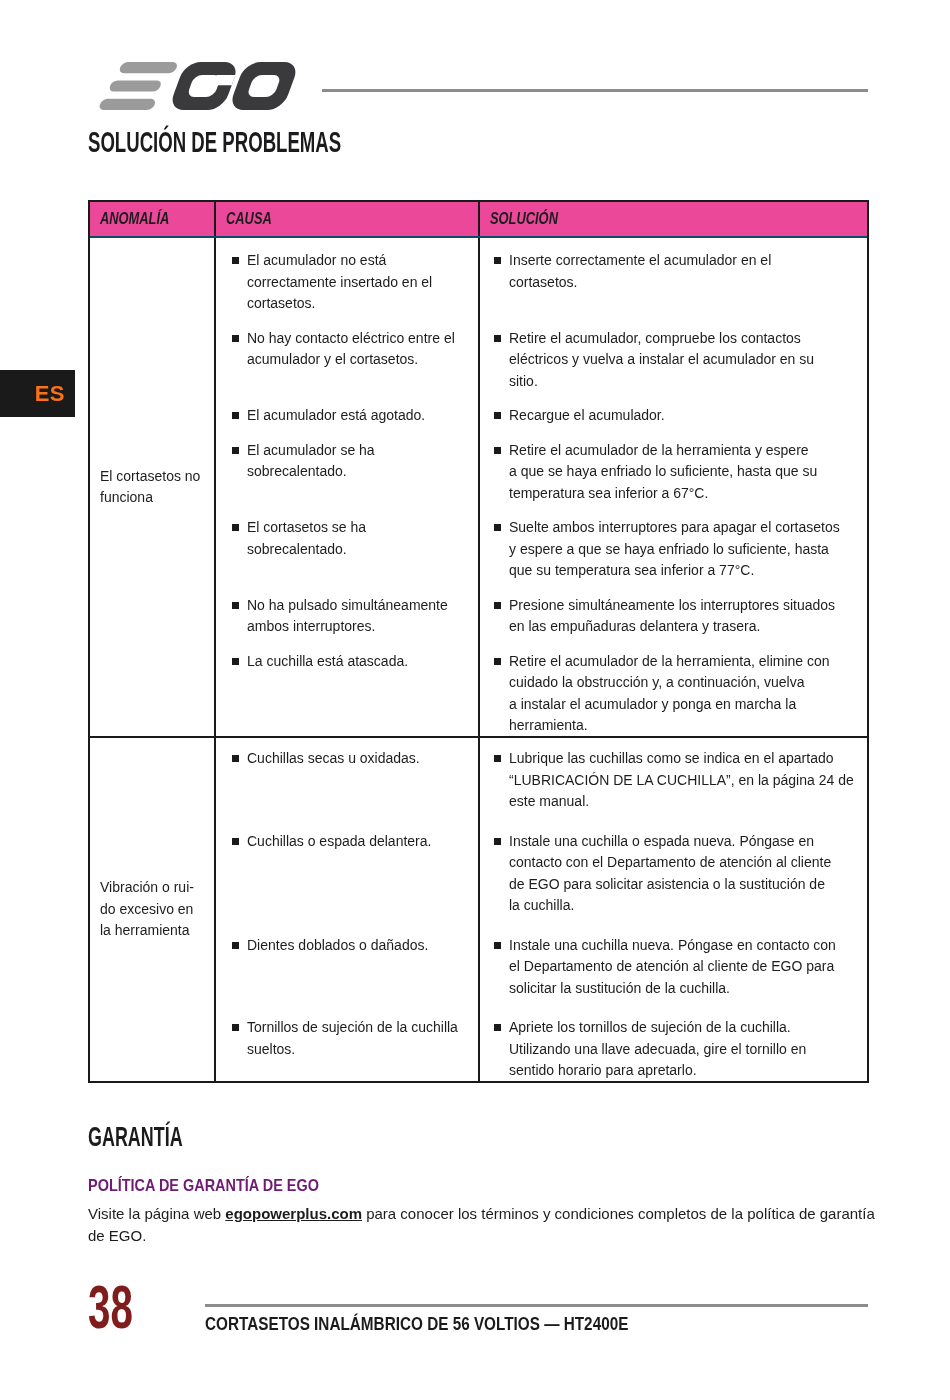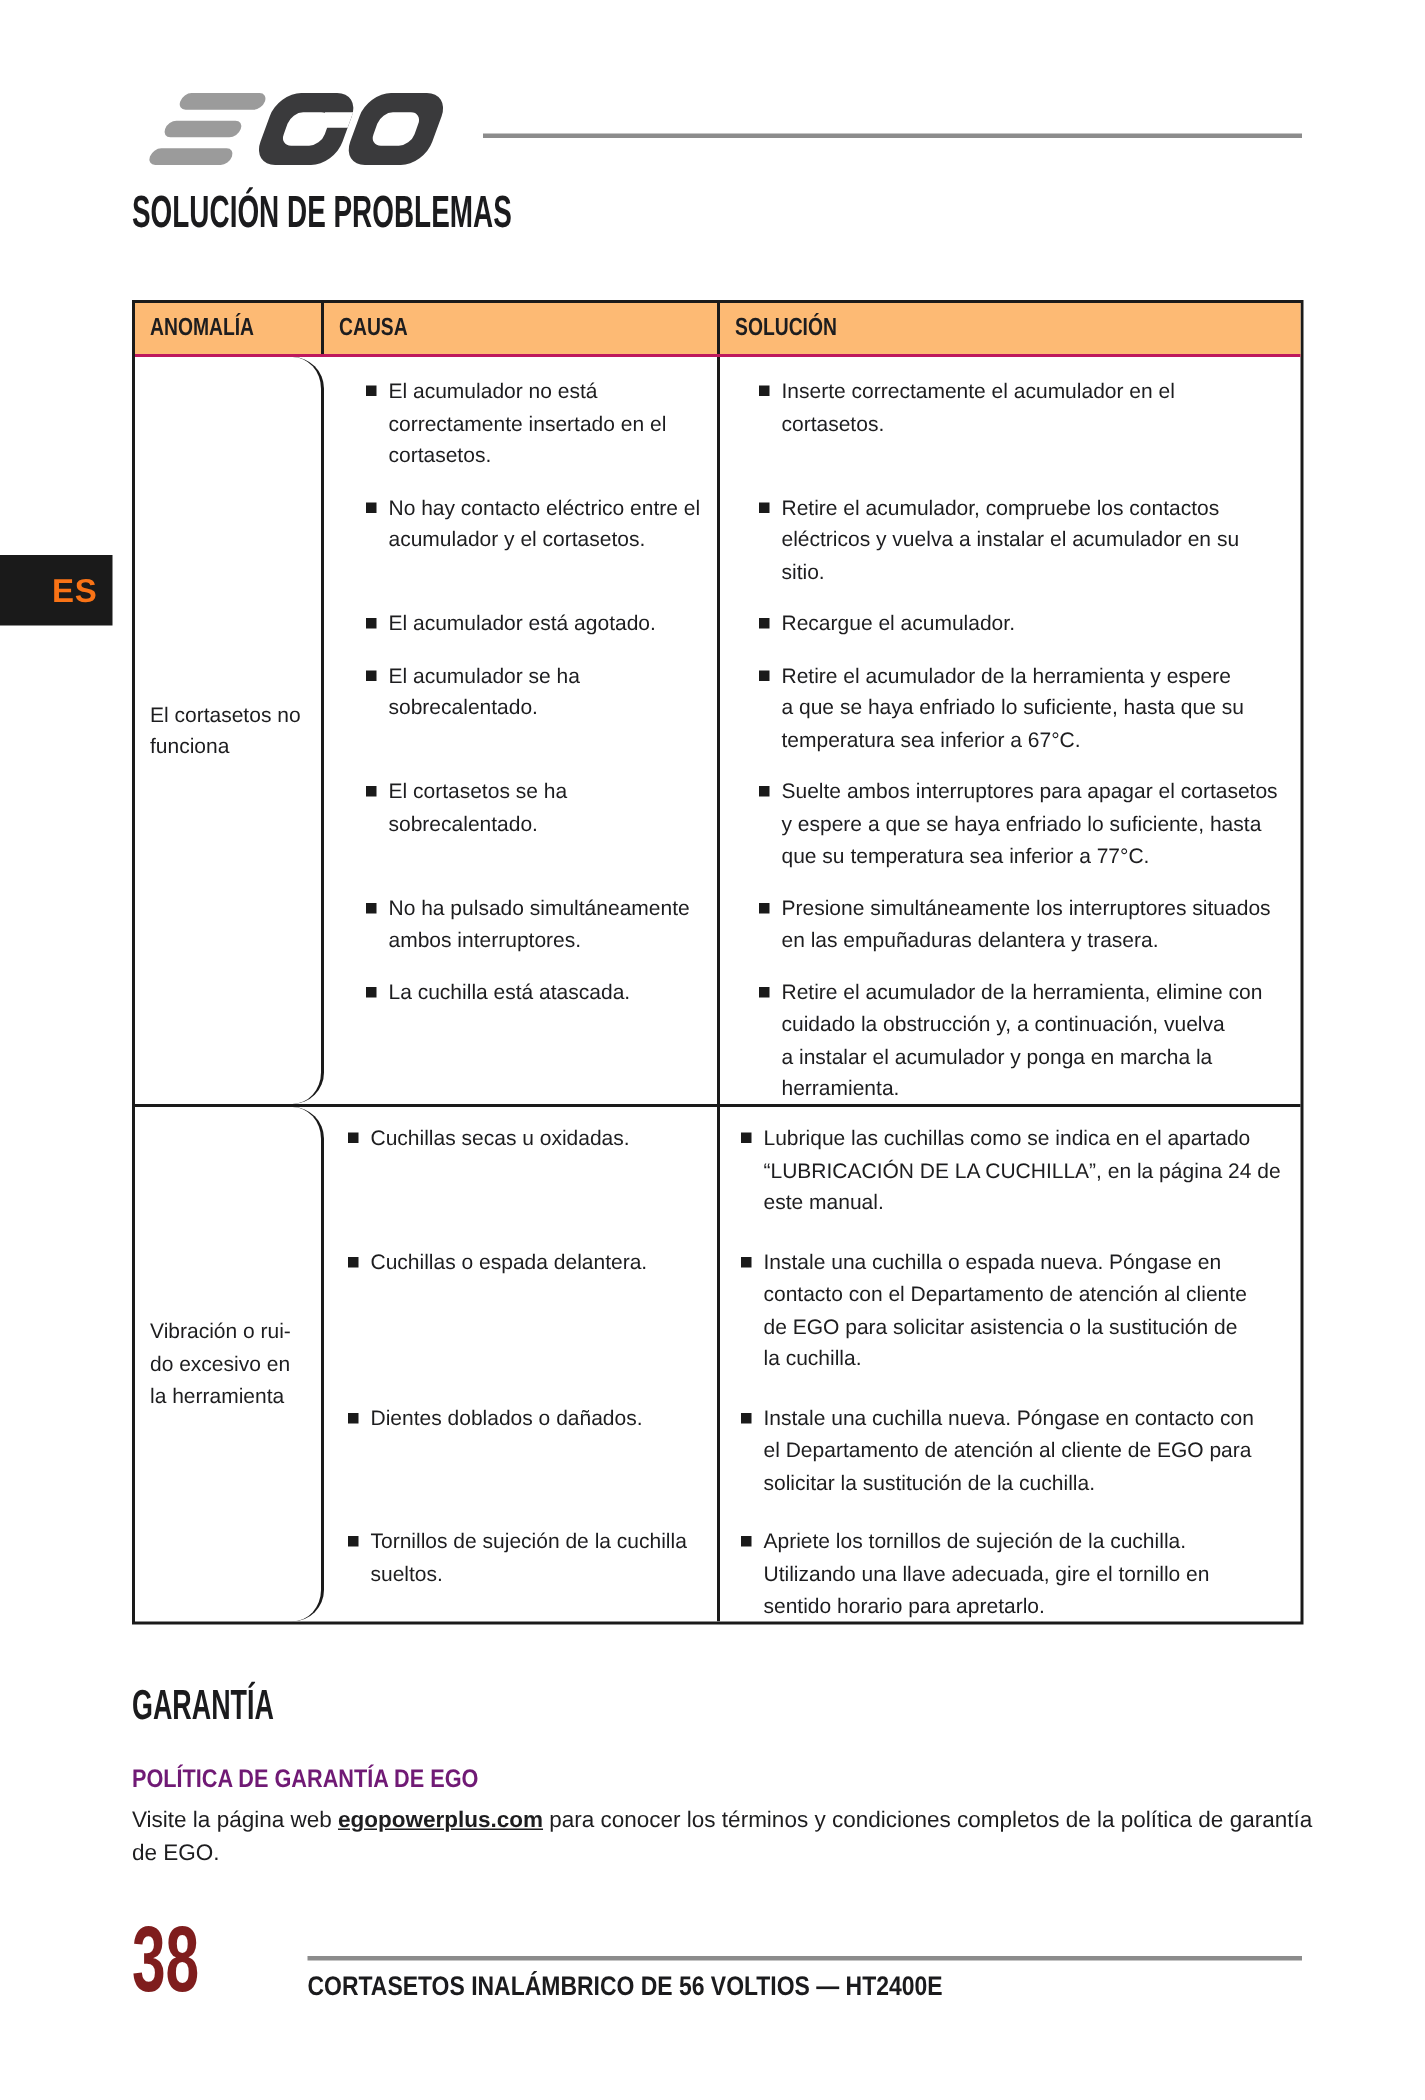--- a/index.html
+++ b/index.html
@@ -38,43 +38,43 @@
   .page-title .cond { transform: scaleX(0.62); }
 
   
   .ttable {
     position: absolute; left: 88px; top: 200px; width: 781px;
     border: 2px solid #1a1a1a;
     font-size: 14px; line-height: 21.5px;
   }
   .thead {
     display: grid; grid-template-columns: 126px 264px 1fr;
-    background: #fdba74; border-bottom: 2px solid #be185d;
+    background: #ec4899; border-bottom: 2px solid #0c4a6e;
     height: 36px;
+    font-style: italic;
   }
   .th {
     display: flex; align-items: center; padding-left: 10px;
     font-size: 16.5px;
   }
   .th .cond { transform: scaleX(0.78); }
   .th-anomaly, .th-cause { border-right: 2px solid #1a1a1a; }
 
   .trow { position: relative; display: flex; overflow: hidden; }
   .trow.row-0 { height: 500px; border-bottom: 2px solid #1a1a1a; }
   .trow.row-1 { height: 343px; }
   .anomaly-cell {
     width: 126px; flex: none;
     border-right: 2px solid #1a1a1a;
     display: flex; align-items: center;
     padding: 0 6px 0 10px;
     white-space: pre-line;
-    border-radius: 21px;
   }
   .pairs { flex: 1; display: flex; flex-direction: column; }
-  .row-0 .pairs { padding-top: 12px; gap: 13px; margin-left: 12px; }
+  .row-0 .pairs { padding-top: 12px; gap: 13px; }
   .row-1 .pairs { padding-top: 10px; gap: 18px; }
   .pair { display: flex; }
   .pcause { width: 262px; flex: none; padding-left: 16px; padding-right: 6px; display: flex; }
   .psol   { flex: 1; padding-left: 16px; padding-right: 6px; display: flex; }
   .bullet { flex: none; width: 7px; height: 7px; background: #1a1a1a; margin-top: 7px; margin-right: 8px; }
   .ptext  { white-space: pre; }
   .vline  { position: absolute; left: 388px; top: 0; bottom: 0; width: 2px; background: #1a1a1a; }
 
   
   .warranty-heading { position: absolute; left: 88px; top: 1122px; font-size: 28px; line-height: 30px; color: #1b1b1d; }

